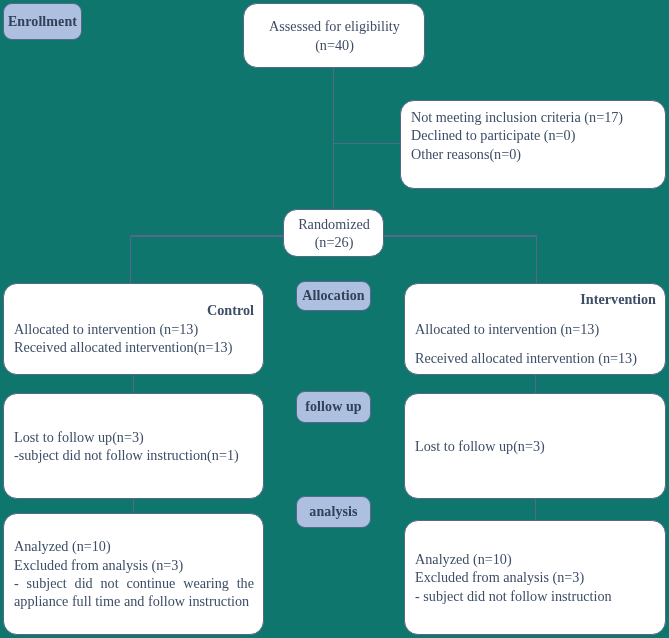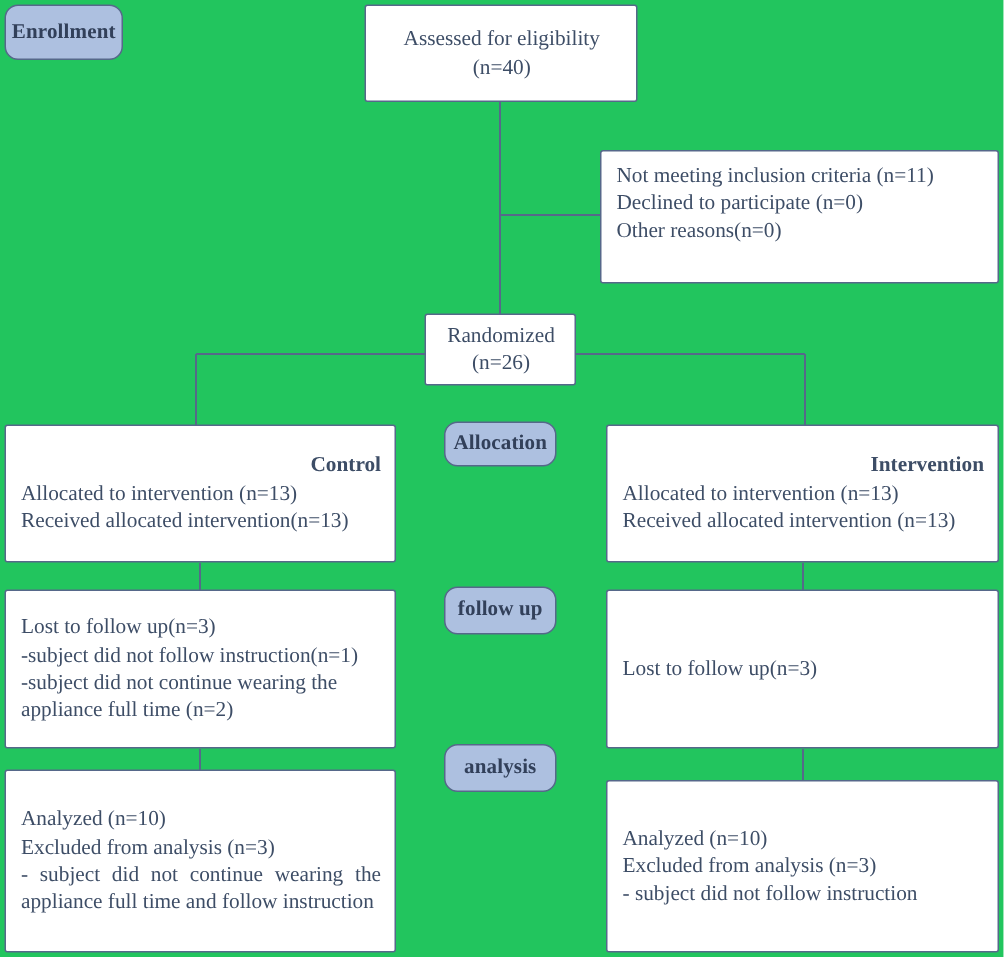--- a/index.html
+++ b/index.html
@@ -9,38 +9,38 @@
     background: #ffffff;
   }
   body {
     font-family: "Liberation Serif", "DejaVu Serif", serif;
     color: #3d4d66;
   }
   #diagram {
     position: relative;
     width: 669px;
     height: 638px;
-    background: #22c55e;
+    background: #0f766e;
     overflow: hidden;
   }
   
   #connectors {
     position: absolute;
     left: 0;
     top: 0;
     width: 669px;
     height: 638px;
     pointer-events: none;
   }
   
   .node {
     position: absolute;
     box-sizing: border-box;
     border: 1.4px solid #56688a;
-    border-radius: 2px;
+    border-radius: 14px;
     background: #ffffff;
     color: #3d4d66;
     font-size: 14.2px;
     line-height: 1.30;
     padding: 7px 9px 7px 10px;
   }
   .node .ln { display: block; white-space: pre-wrap; }
   .node.center { text-align: center; }
   .node.center .ln { text-align: center; }
   .hdr { font-weight: bold; display: block; text-align: right; }
@@ -69,21 +69,21 @@
   #badge-enrollment { left: 3px;   top: 3px;   width: 79px;  height: 37px; }
   #badge-allocation { left: 296px; top: 281px; width: 75px;  height: 30px; text-align: right; }
   #badge-followup   { left: 296px; top: 391px; width: 75px;  height: 32px; }
   #badge-analysis   { left: 296px; top: 496px; width: 75px;  height: 32px; }
 
   #node-assessed   { left: 243px; top: 3px;   width: 182px; height: 65px;  }
   #node-excluded   { left: 400px; top: 100px; width: 266px; height: 89px;  }
   #node-randomized { left: 283px; top: 209px; width: 101px; height: 48px;  }
 
   #node-control      { left: 3px;   top: 283px; width: 261px; height: 92px; }
-  #node-intervention { left: 404px; top: 283px; width: 262px; height: 92px; }
+  #node-intervention { left: 404px; top: 283px; width: 262px; height: 92px; gap: 11px; }
 
   #node-lost-left  { left: 3px;   top: 393px; width: 261px; height: 106px; }
   #node-lost-right { left: 404px; top: 393px; width: 262px; height: 106px; }
 
   #node-analysis-left  { left: 3px;   top: 513px; width: 261px; height: 122px; }
   #node-analysis-right { left: 404px; top: 520px; width: 262px; height: 115px; }
 </style>
 </head>
 <body>
 
@@ -118,21 +118,21 @@
   <div class="badge" id="badge-followup">follow up</div>
 
   <div class="badge" id="badge-analysis">analysis</div>
 
   <div class="node center vcenter" id="node-assessed">
     <span class="ln">Assessed for eligibility</span>
     <span class="ln">(n=40)</span>
   </div>
 
   <div class="node" id="node-excluded">
-    <span class="ln">Not meeting inclusion criteria (n=11)</span>
+    <span class="ln">Not meeting inclusion criteria (n=17)</span>
     <span class="ln">Declined to participate (n=0)</span>
     <span class="ln">Other reasons(n=0)</span>
   </div>
 
   <div class="node center vcenter" id="node-randomized">
     <span class="ln">Randomized</span>
     <span class="ln">(n=26)</span>
   </div>
 
   <div class="node vcenter" id="node-control">
@@ -143,21 +143,20 @@
 
   <div class="node vcenter" id="node-intervention">
     <span class="hdr">Intervention</span>
     <span class="ln">Allocated to intervention (n=13)</span>
     <span class="ln">Received allocated intervention (n=13)</span>
   </div>
 
   <div class="node vcenter" id="node-lost-left">
     <span class="ln">Lost to follow up(n=3)</span>
     <span class="ln">-subject did not follow instruction(n=1)</span>
-    <span class="ln">-subject did not continue wearing the appliance full time (n=2)</span>
   </div>
 
   <div class="node vcenter" id="node-lost-right">
     <span class="ln">Lost to follow up(n=3)</span>
   </div>
 
   <div class="node vcenter" id="node-analysis-left">
     <span class="ln">Analyzed (n=10)</span>
     <span class="ln">Excluded from analysis (n=3)</span>
     <span class="ln just">- subject did not continue wearing the appliance full time and follow instruction</span>

